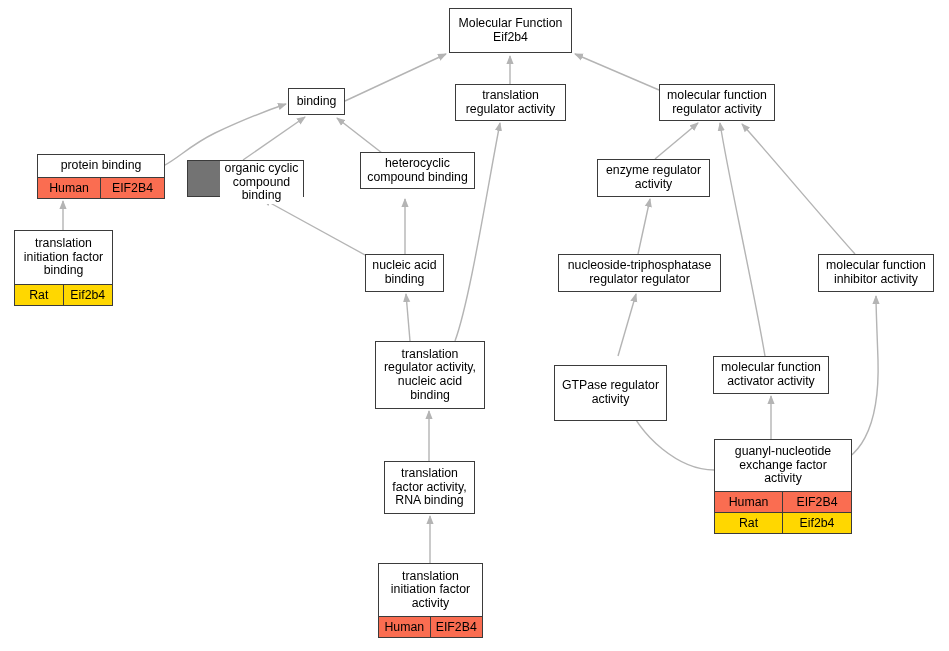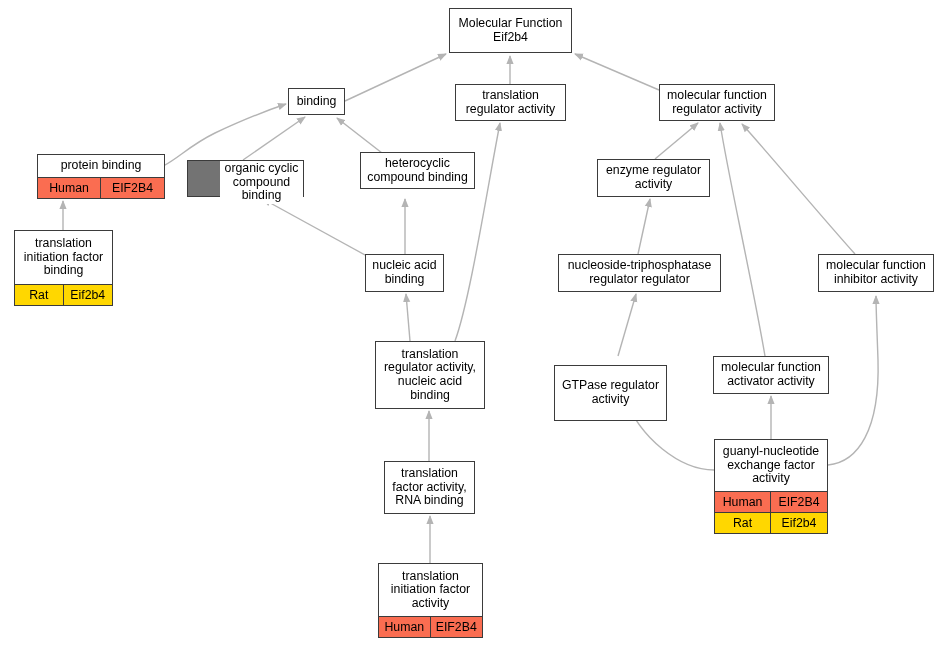--- a/index.html
+++ b/index.html
@@ -166,21 +166,21 @@
     </div>
     <div class="node-box" style="left: 713px; top: 356px; width: 116px; height: 38px;">
       <div class="node-label">molecular function
 activator activity</div>
     </div>
     <div class="node-box" style="left: 384px; top: 461px; width: 91px; height: 53px;">
       <div class="node-label">translation
 factor activity,
 RNA binding</div>
     </div>
-    <div class="node-box" style="left: 714px; top: 439px; width: 114px; height: 95px;">
+    <div class="node-box" style="left: 714px; top: 439px; width: 138px; height: 95px;">
       <div class="node-label">guanyl-nucleotide
 exchange factor
 activity</div>
       <div class="anno-row" style="background: rgb(250, 109, 81);">
         <div class="anno-cell left">Human</div>
         <div class="anno-cell">EIF2B4</div>
       </div>
       <div class="anno-row" style="background: rgb(255, 215, 0);">
         <div class="anno-cell left">Rat</div>
         <div class="anno-cell">Eif2b4</div>

